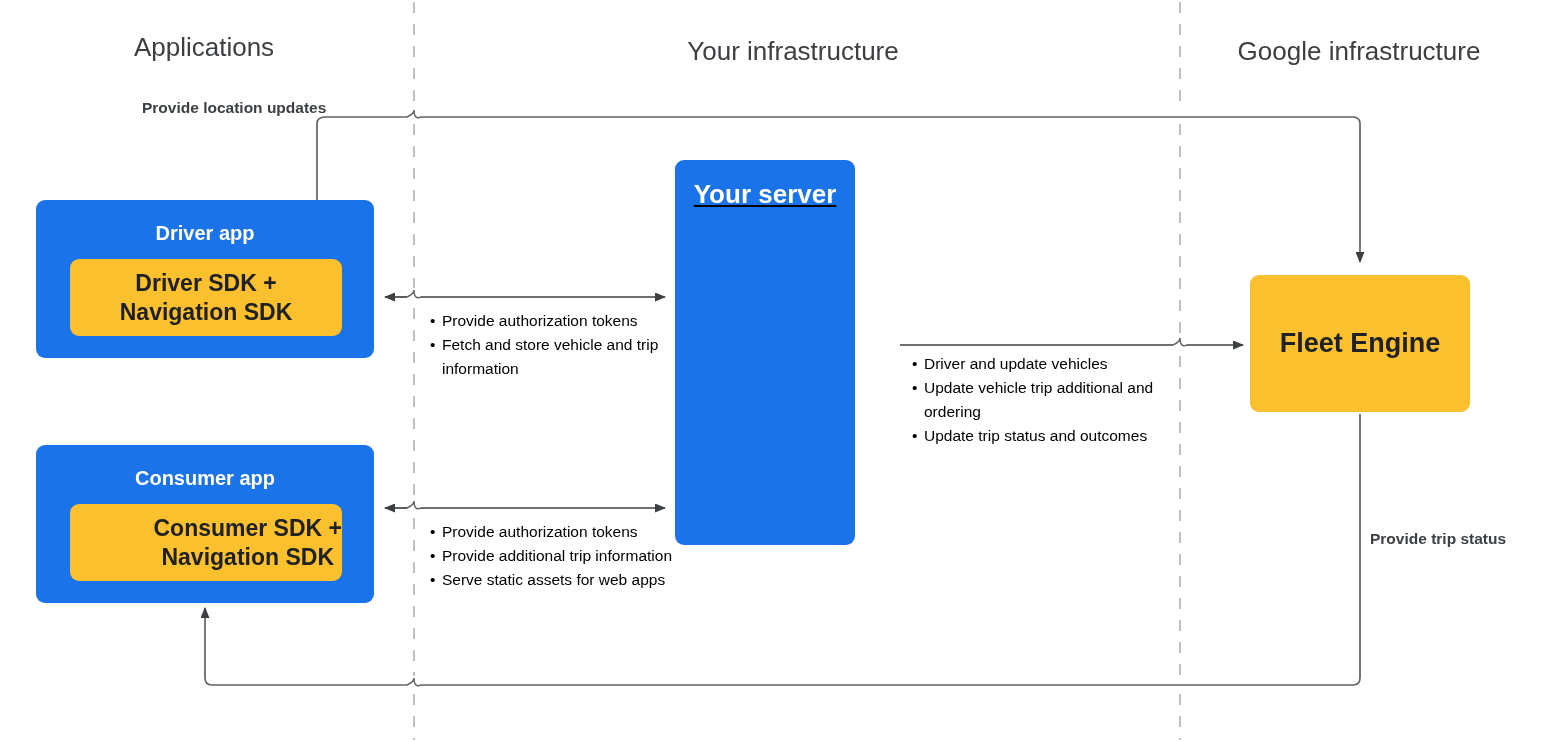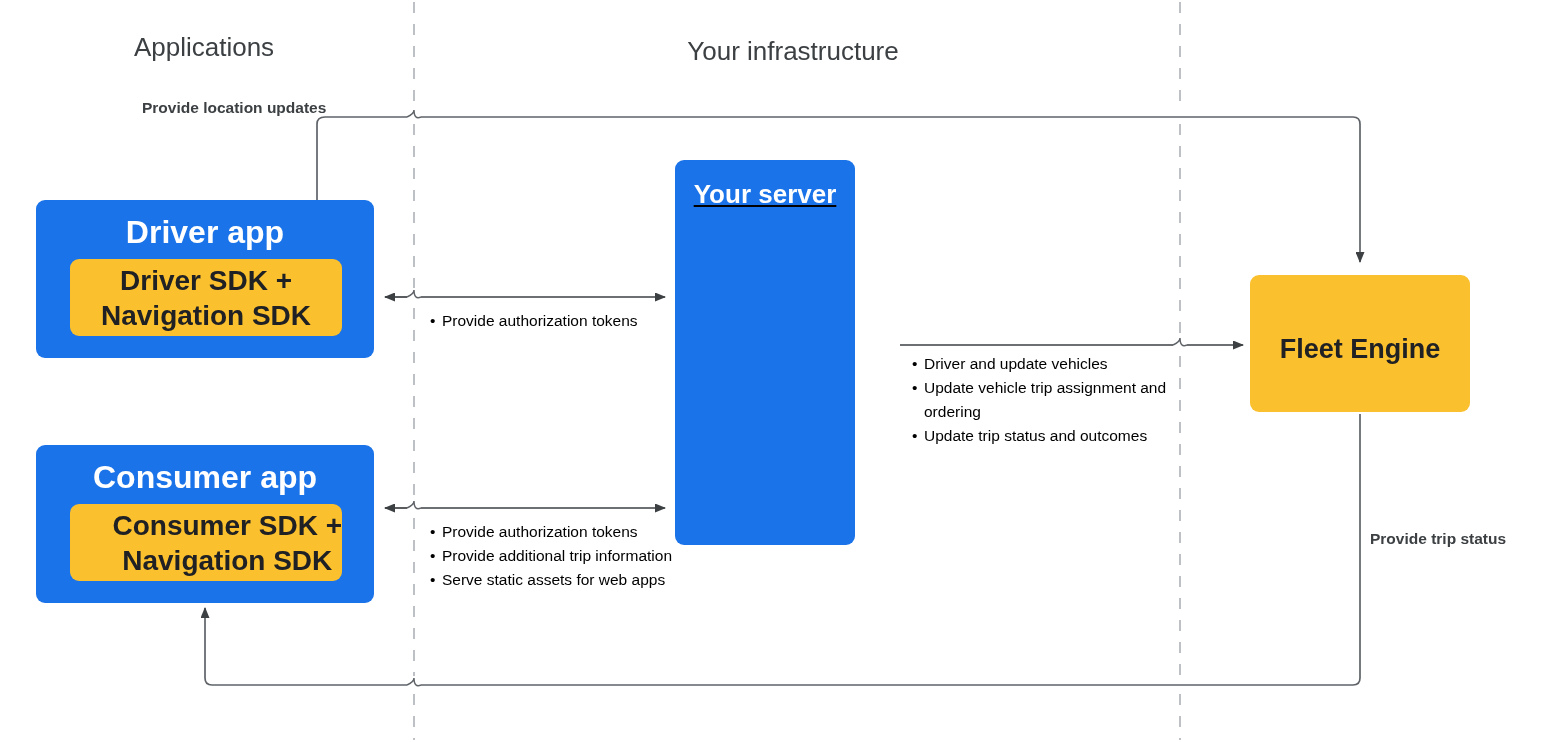--- a/index.html
+++ b/index.html
@@ -43,56 +43,55 @@
     background: #fbc02d;
   }
   .node-title {
     font-family: "Liberation Sans", sans-serif;
     font-weight: bold;
     text-align: center;
     line-height: 1.15;
   }
   .app-title {
     color: #ffffff;
-    font-size: 32px;
-    padding-top: 14px;
+    font-size: 20px;
+    padding-top: 22px;
   }
   .server-title {
     color: #ffffff;
     font-size: 26px;
     padding-top: 20px;
   }
   .sdk-box {
     position: absolute;
     background: #fbc02d;
     border-radius: 9px;
     box-sizing: border-box;
     display: flex;
     align-items: center;
     justify-content: center;
   }
   .sdk-label {
     color: #202124;
-    font-size: 28px;
+    font-size: 23px;
     font-weight: bold;
     text-align: center;
     line-height: 1.25;
     font-family: "Liberation Sans", sans-serif;
   }
   .fleet-label {
     color: #202124;
     font-size: 27px;
     font-weight: bold;
     text-align: center;
     font-family: "Liberation Sans", sans-serif;
     display: flex;
     align-items: center;
     justify-content: center;
     height: 100%;
-    margin-top: 6px;
   }
   .edge-label {
     position: absolute;
     font-family: "Liberation Sans", sans-serif;
     font-size: 15.5px;
     font-weight: bold;
     color: #3c4043;
     line-height: 1.55;
     white-space: nowrap;
   }
@@ -179,20 +178,21 @@
 
     <g fill="none" stroke="#3c4043" stroke-width="1.7">
       <path d="M900,345 L1173,345"></path>
       <path d="M1187,345 L1243,345" marker-end="url(#arrowR)"></path>
       <path d="M1173,345 q7,-3 7,-7 q0,10 7,7" stroke="#5f6368" stroke-width="1.5"></path>
     </g>
   </svg>
 
   <div class="zone-header" style="left:204px; top:32px;">Applications</div>
   <div class="zone-header" style="left:793px; top:36px;">Your infrastructure</div>
+  <div class="zone-header" style="left:1359px; top:36px;">Google infrastructure</div>
 
   <div class="node node-blue" style="left:36px; top:200px; width:338px; height:158px;">
     <div class="node-title app-title">Driver app</div>
   </div>
   <div class="sdk-box" style="left:70px; top:259px; width:272px; height:77px;">
     <div class="sdk-label">
       <span>Driver SDK +</span><br>
       <span>Navigation SDK</span>
     </div>
   </div>
@@ -214,27 +214,28 @@
   <div class="node node-yellow" style="left:1250px; top:275px; width:220px; height:137px;">
     <div class="fleet-label">Fleet Engine</div>
   </div>
 
   <div class="edge-label" style="left:118px; top:96px;margin-left:24px;">Provide location updates</div>
 
   <div class="edge-label" style="left:1370px; top:527px;text-align:right;">Provide trip status</div>
 
   <ul class="bullet-list" style="left:430px; top:309px;">
     <li>Provide authorization tokens</li>
+    <li>Fetch and store vehicle and trip information</li>
   </ul>
 
   <ul class="bullet-list" style="left:430px; top:520px;">
     <li>Provide authorization tokens</li>
     <li>Provide additional trip information</li>
     <li>Serve static assets for web apps</li>
   </ul>
 
   <ul class="bullet-list wide" style="left:912px; top:352px;">
     <li>Driver and update vehicles</li>
-    <li>Update vehicle trip assignment and ordering</li>
+    <li>Update vehicle trip additional and ordering</li>
     <li>Update trip status and outcomes</li>
   </ul>
 
 </div>
 
 </body></html>

